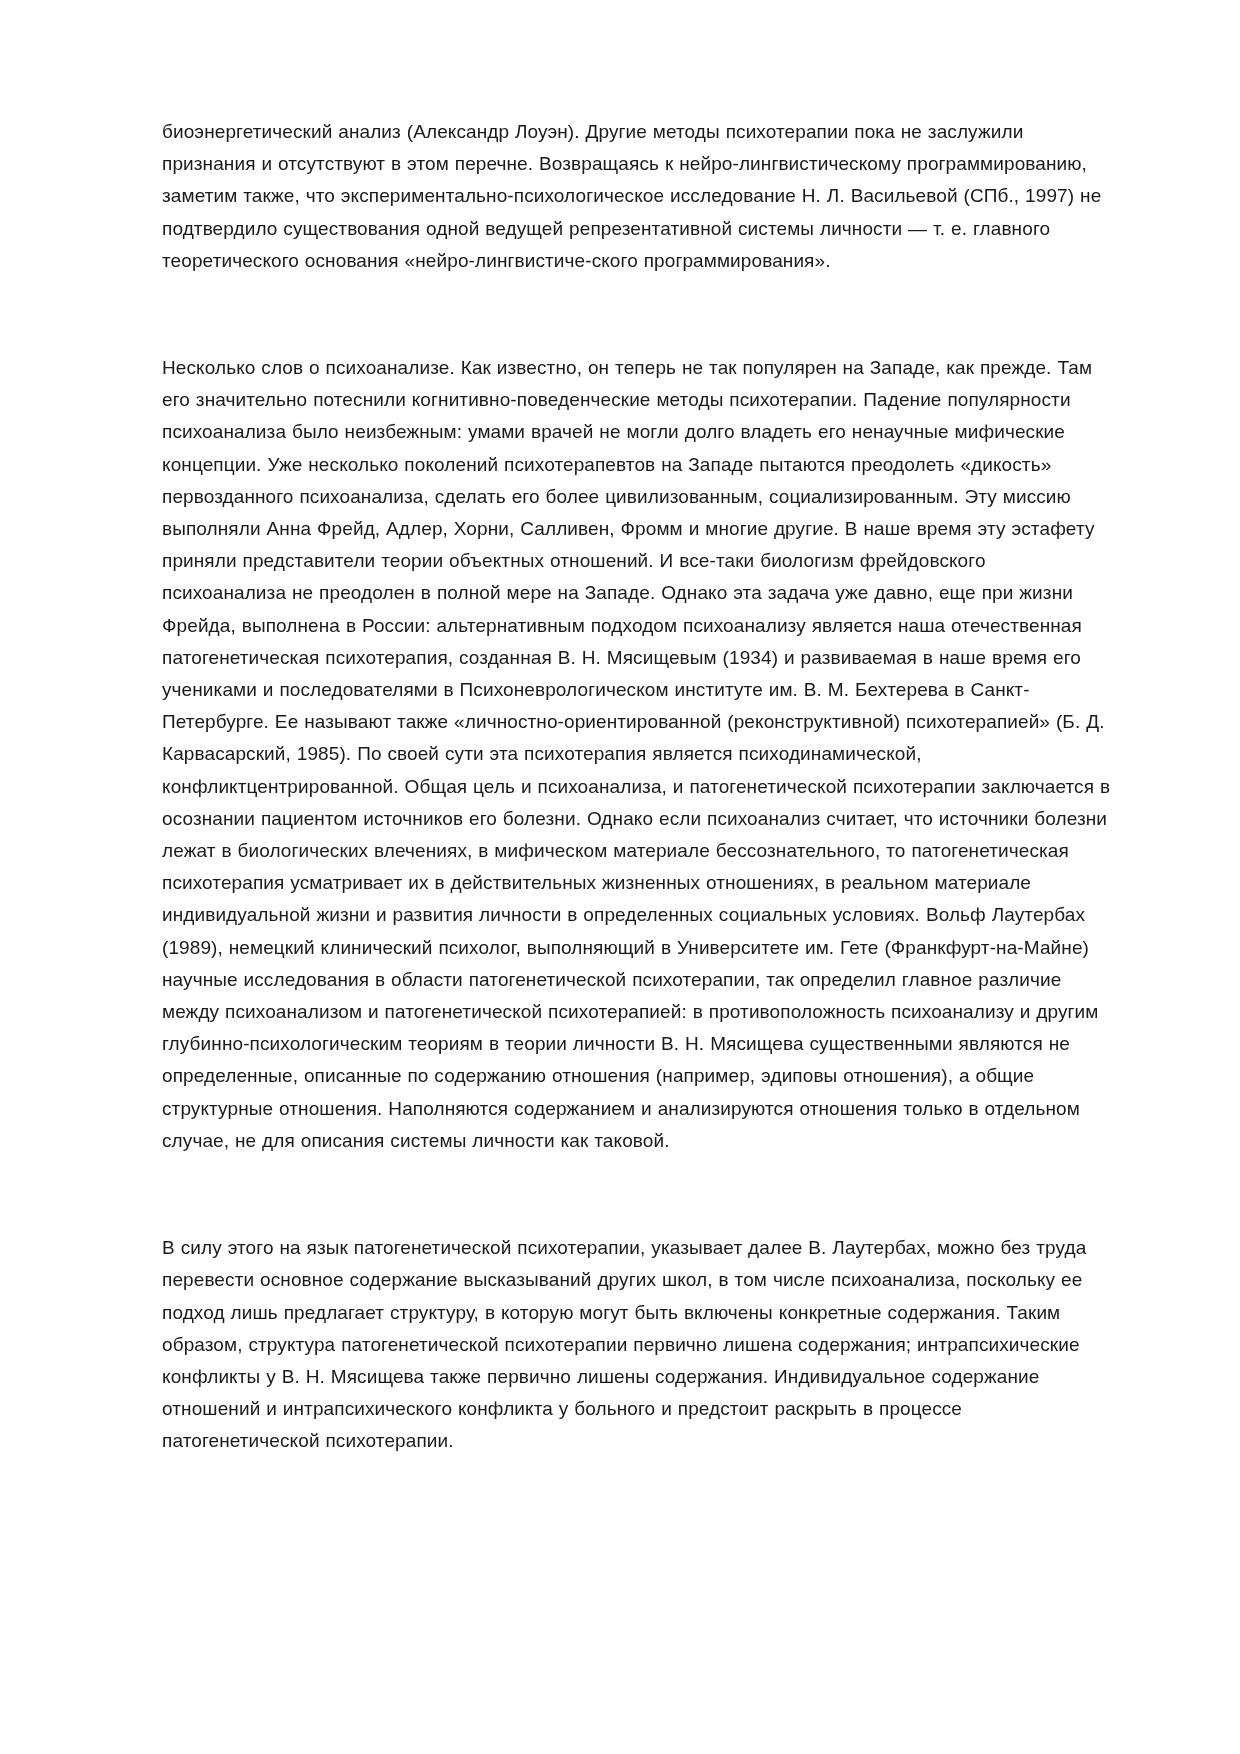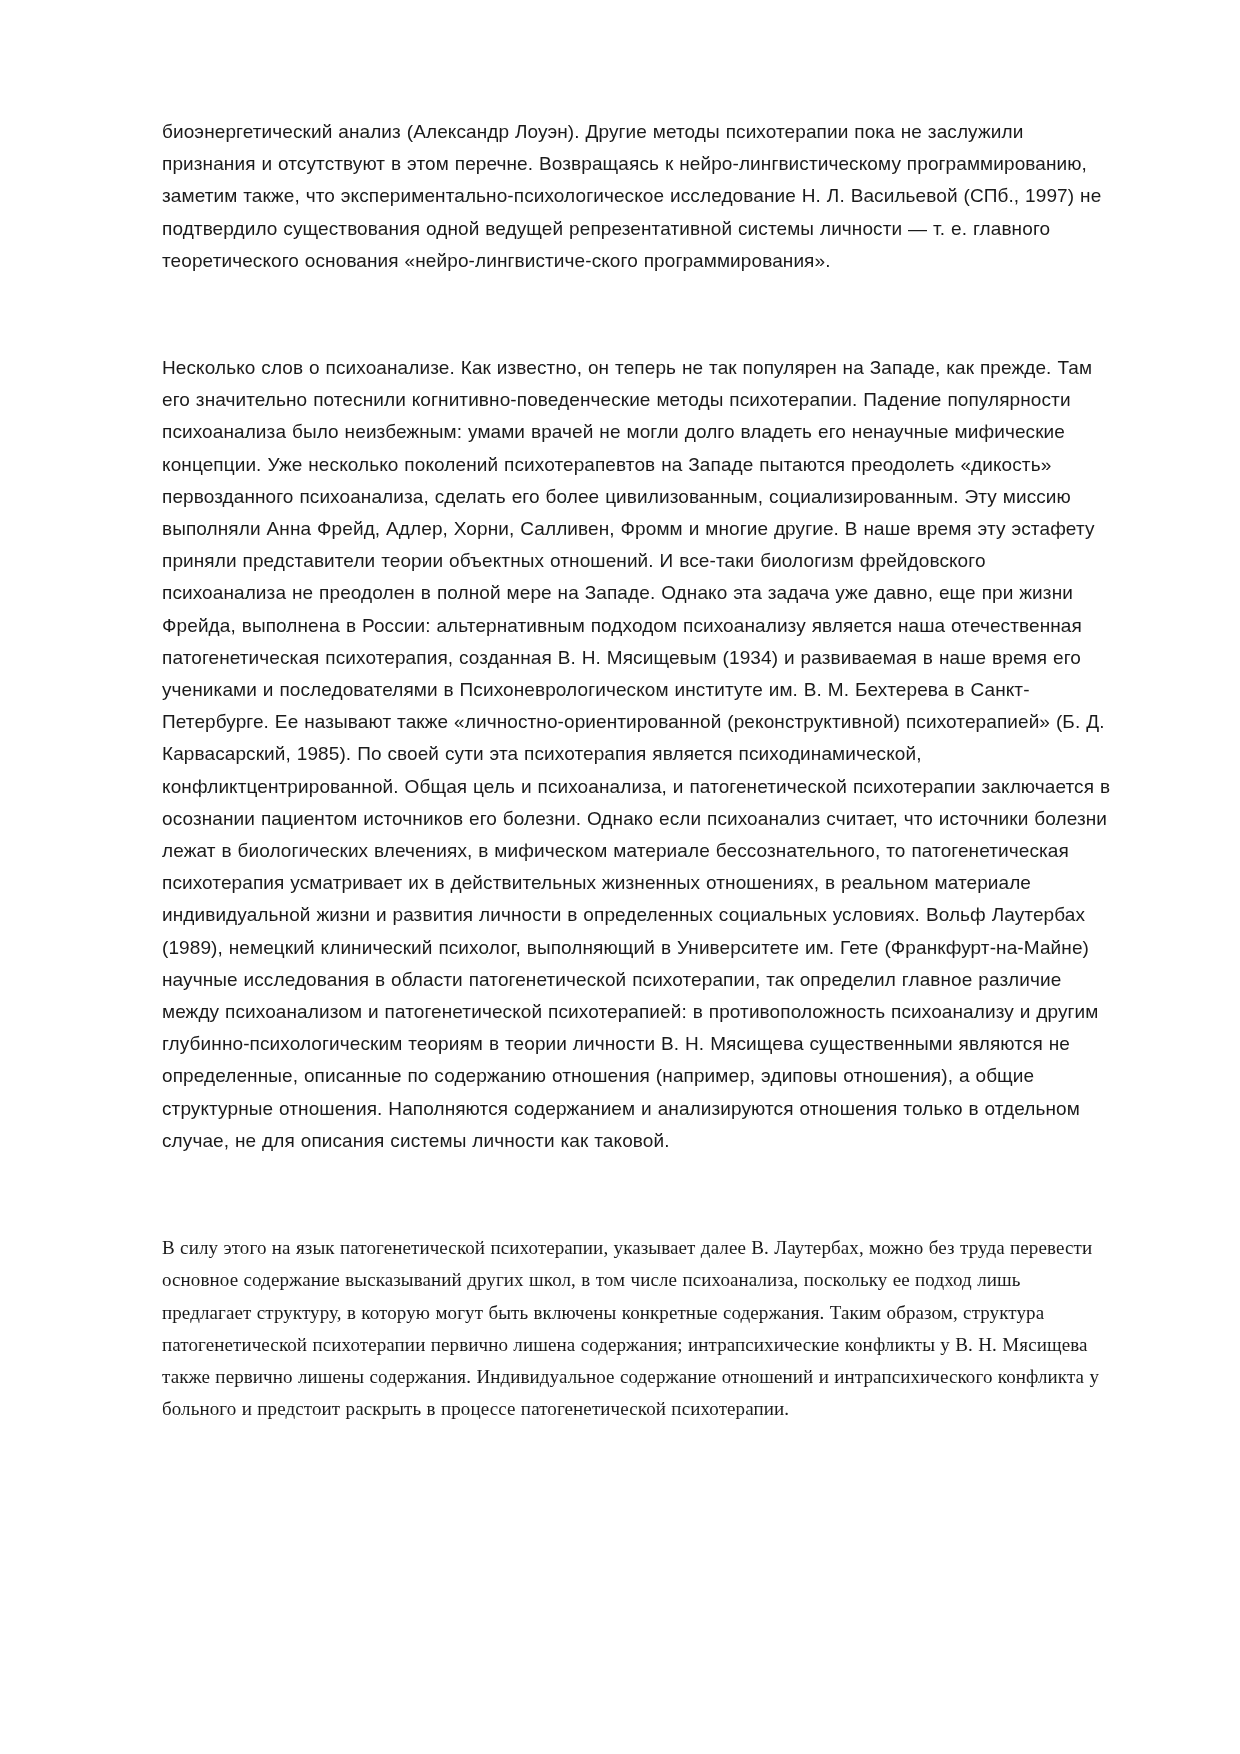--- a/index.html
+++ b/index.html
@@ -28,21 +28,20 @@
     margin: 0 0 75px 0;
     font-size: 19px;
     line-height: 32.2px;
     color: #1a1a1a;
     text-align: left;
     letter-spacing: 0.1px;
     word-spacing: 0.5px;
   }
   .doc-body p:last-child {
     margin-bottom: 6px;
-    font-family: Liberation Serif, serif;
   }
 </style>
 </head>
 <body>
 
 <div class="page">
   <div class="doc-body">
     <p>биоэнергетический анализ (Александр Лоуэн). Другие методы психотерапии пока не заслужили признания и отсутствуют в этом перечне. Возвращаясь к нейро-лингвистическому программированию, заметим также, что экспериментально-психологическое исследование Н. Л. Васильевой (СПб., 1997) не подтвердило существования одной ведущей репрезентативной системы личности — т. е. главного теоретического основания «нейро-лингвистиче-ского программирования».</p>
     <p>Несколько слов о психоанализе. Как известно, он теперь не так популярен на Западе, как прежде. Там его значительно потеснили когнитивно-поведенческие методы психотерапии. Падение популярности психоанализа было неизбежным: умами врачей не могли долго владеть его ненаучные мифические концепции. Уже несколько поколений психотерапевтов на Западе пытаются преодолеть «дикость» первозданного психоанализа, сделать его более цивилизованным, социализированным. Эту миссию выполняли Анна Фрейд, Адлер, Хорни, Салливен, Фромм и многие другие. В наше время эту эстафету приняли представители теории объектных отношений. И все-таки биологизм фрейдовского психоанализа не преодолен в полной мере на Западе. Однако эта задача уже давно, еще при жизни Фрейда, выполнена в России: альтернативным подходом психоанализу является наша отечественная патогенетическая психотерапия, созданная В. Н. Мясищевым (1934) и развиваемая в наше время его учениками и последователями в Психоневрологическом институте им. В. М. Бехтерева в Санкт-Петербурге. Ее называют также «личностно-ориентированной (реконструктивной) психотерапией» (Б. Д. Карвасарский, 1985). По своей сути эта психотерапия является психодинамической, конфликтцентрированной. Общая цель и психоанализа, и патогенетической психотерапии заключается в осознании пациентом источников его болезни. Однако если психоанализ считает, что источники болезни лежат в биологических влечениях, в мифическом материале бессознательного, то патогенетическая психотерапия усматривает их в действительных жизненных отношениях, в реальном материале индивидуальной жизни и развития личности в определенных социальных условиях. Вольф Лаутербах (1989), немецкий клинический психолог, выполняющий в Университете им. Гете (Франкфурт-на-Майне) научные исследования в области патогенетической психотерапии, так определил главное различие между психоанализом и патогенетической психотерапией: в противоположность психоанализу и другим глубинно-психологическим теориям в теории личности В. Н. Мясищева существенными являются не определенные, описанные по содержанию отношения (например, эдиповы отношения), а общие структурные отношения. Наполняются содержанием и анализируются отношения только в отдельном случае, не для описания системы личности как таковой.</p>
     <p>В силу этого на язык патогенетической психотерапии, указывает далее В. Лаутербах, можно без труда перевести основное содержание высказываний других школ, в том числе психоанализа, поскольку ее подход лишь предлагает структуру, в которую могут быть включены конкретные содержания. Таким образом, структура патогенетической психотерапии первично лишена содержания; интрапсихические конфликты у В. Н. Мясищева также первично лишены содержания. Индивидуальное содержание отношений и интрапсихического конфликта у больного и предстоит раскрыть в процессе патогенетической психотерапии.</p>

